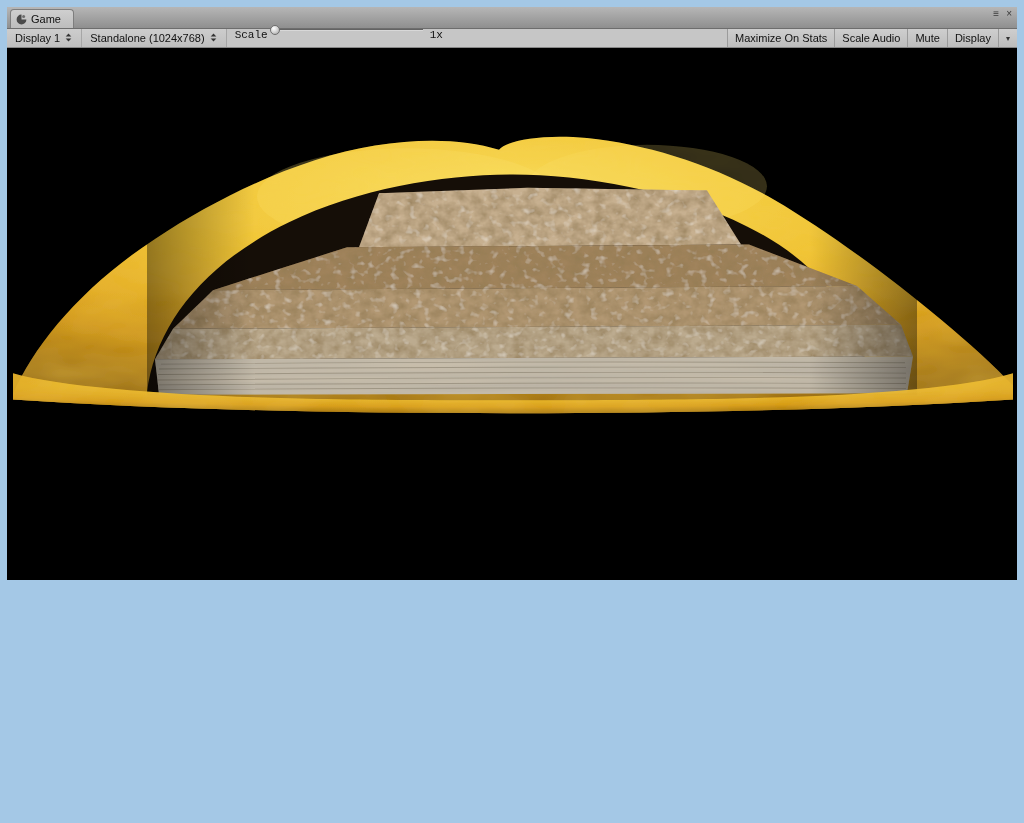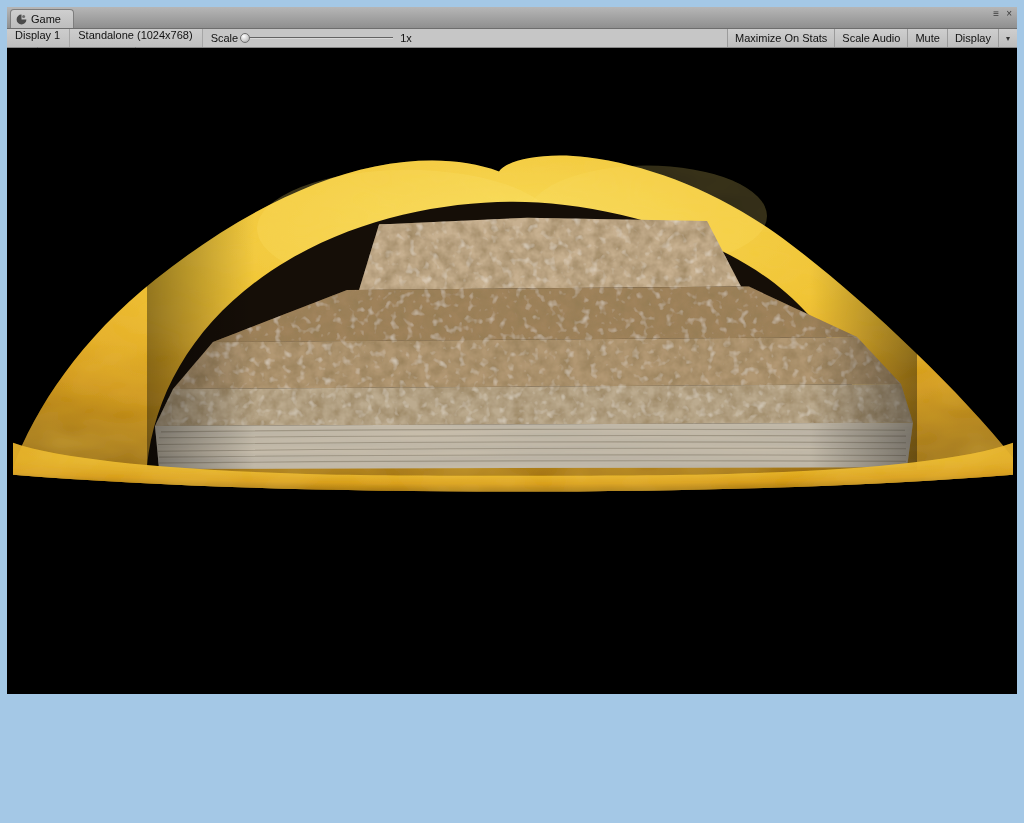--- a/index.html
+++ b/index.html
@@ -4,21 +4,21 @@
 <style>
   * { box-sizing: border-box; margin: 0; padding: 0; }
   html,body { width: 1024px; height: 823px; }
   body {
     background: #a4c8e6;
     padding: 7px 7px 6px 7px;
     font-family: "Liberation Sans", sans-serif;
     -webkit-font-smoothing: antialiased;
   }
   .window {
-    width: 1010px; height: 687px;
+    width: 1010px; height: 573px;
     display: flex; flex-direction: column;
     background: #000;
   }
   
   .tabbar {
     height: 22px; flex: 0 0 22px;
     background: linear-gradient(#b6b6b6, #8f8f8f);
     border-bottom: 1px solid #6d6d6d;
     display: flex; align-items: flex-end;
     position: relative;
@@ -45,23 +45,22 @@
     background: #c6c6c6;
     border-bottom: 1px solid #878787;
     display: flex; align-items: stretch;
     font-size: 11px; color: #111;
   }
   .dd {
     display: flex; align-items: center; gap: 5px;
     padding: 0 9px 0 8px;
     border-right: 1px solid #a6a6a6;
     background: linear-gradient(#cdcdcd, #bfbfbf);
-    flex-direction: column;
-  }
-  .scale-box { display: flex; align-items: center; gap: 7px; padding: 0 8px; }
+  }
+  .scale-box { display: flex; align-items: flex-start; gap: 7px; padding: 0 8px; font-family: Liberation Mono, monospace; }
   .slider-track {
     width: 148px; height: 2px; background: #636363;
     position: relative; border-bottom: 1px solid #d8d8d8;
   }
   .slider-knob {
     position: absolute; left: -5px; top: -4px;
     width: 10px; height: 10px; border-radius: 50%;
     background: radial-gradient(circle at 35% 30%, #ffffff, #cfcfcf 55%, #9b9b9b);
     border: 1px solid #6f6f6f;
   }

